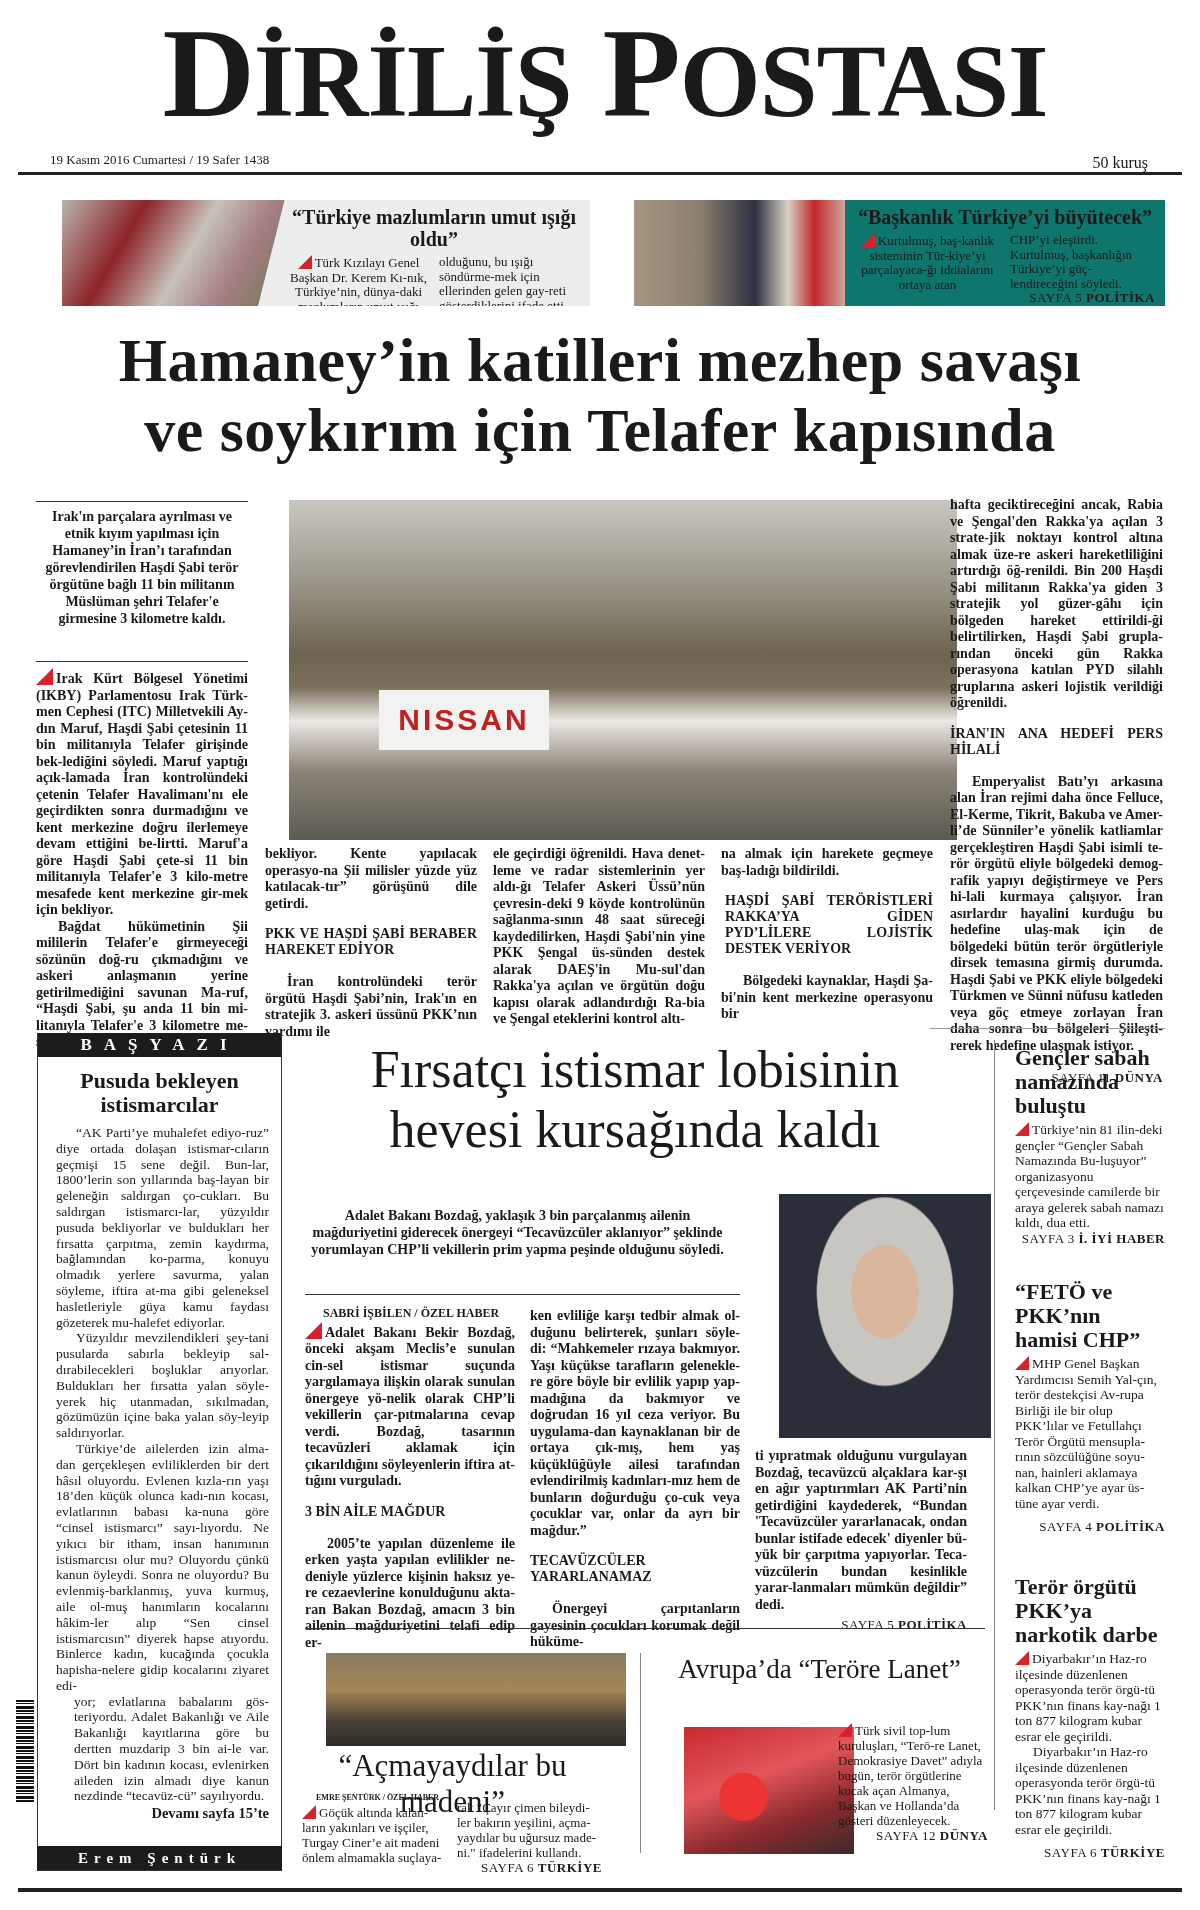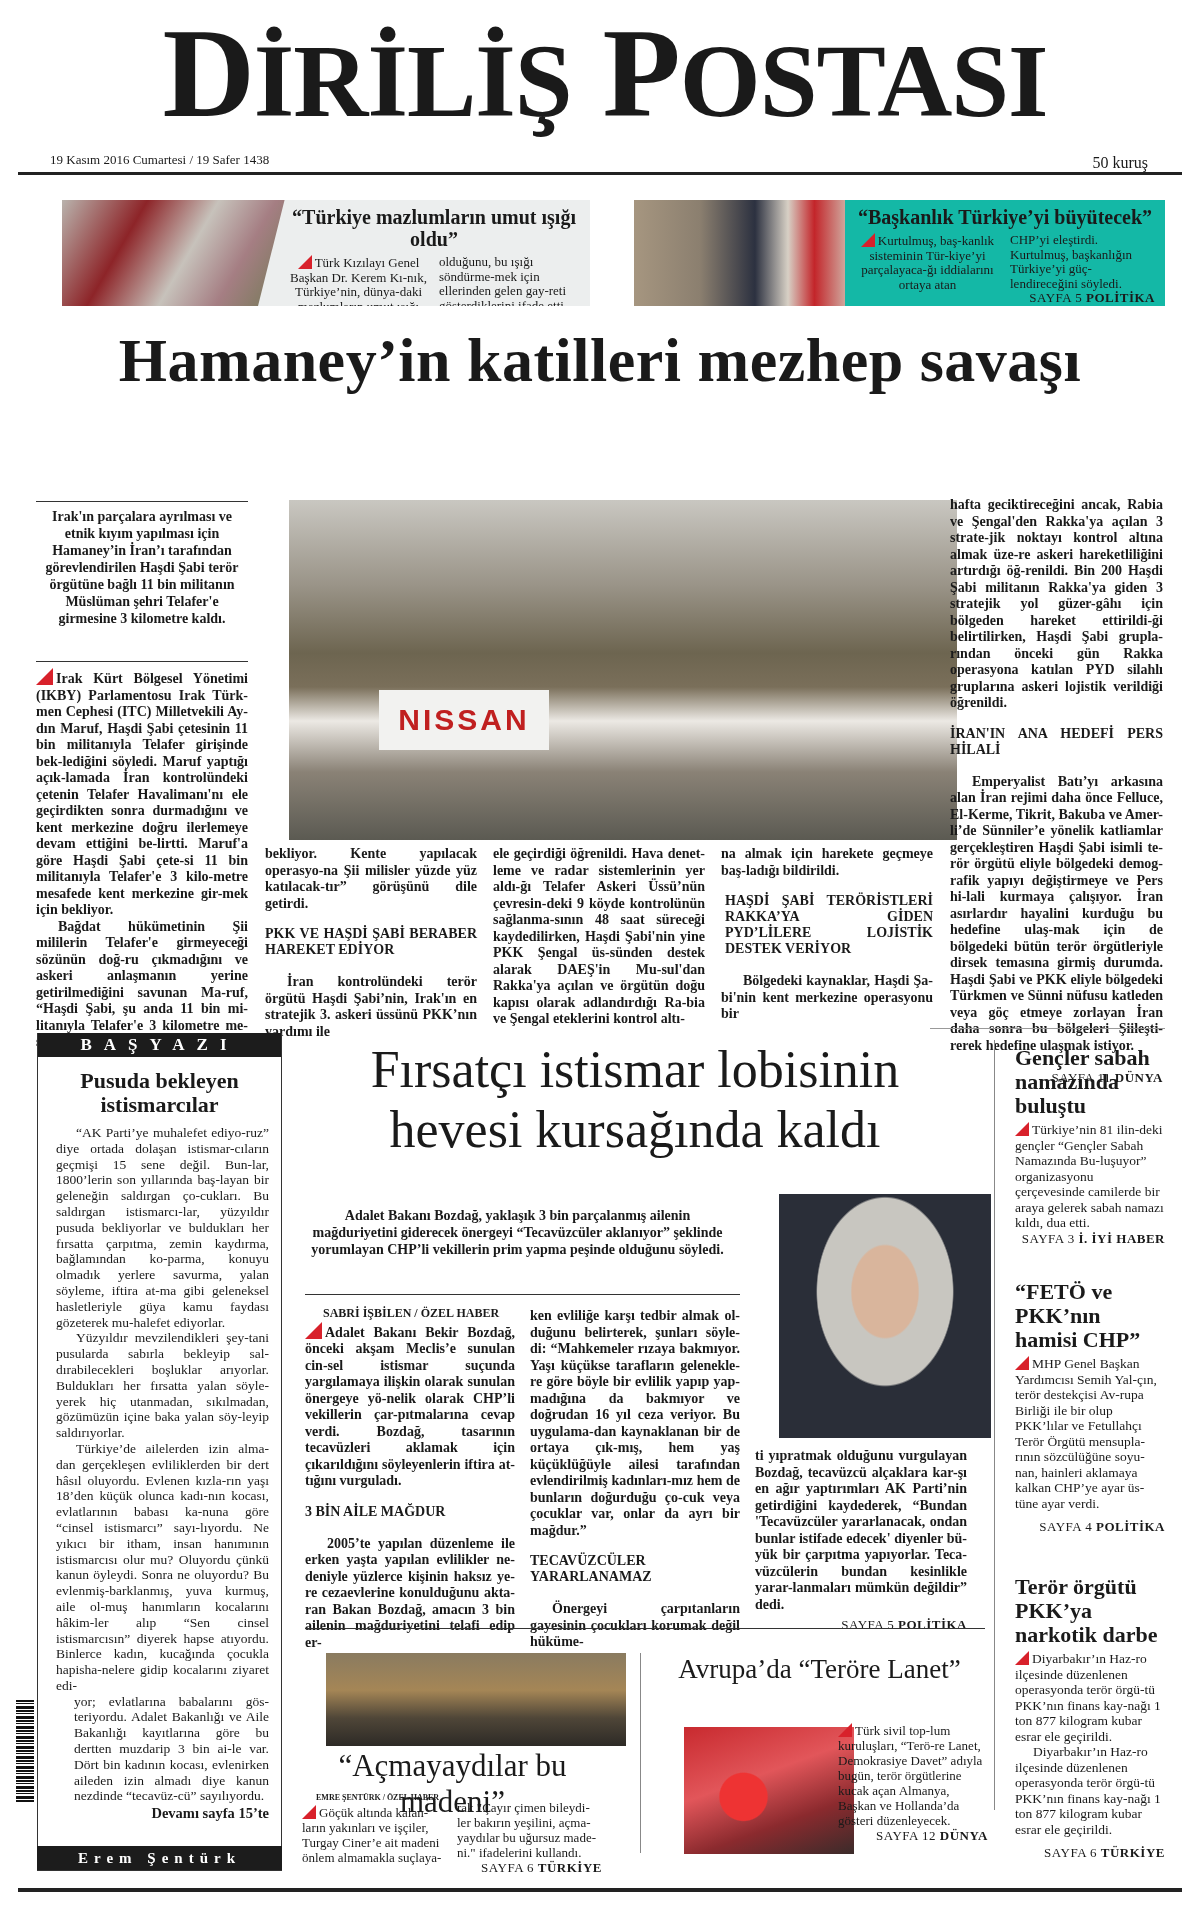--- a/index.html
+++ b/index.html
@@ -7,21 +7,21 @@
   .abs { position: absolute; }
   .masthead { left: 40px; top: 0; width: 1120px; height: 150px; }
   .masthead-title { position: absolute; left: 10px; top: 8px; width: 1110px; font-size: 128px; font-weight: bold; letter-spacing: -1px; line-height: 130px; white-space: nowrap; text-align: center; transform: scaleX(1.0); }
   .masthead-title .sc { font-size: 104px; }
   .date { left: 50px; top: 152px; font-size: 13px; }
   .price { right: 52px; top: 154px; font-size: 16px; }
   .rule-thick { height: 4px; background: #222; }
   .rule-thin { height: 1px; background: #333; }
   .photo { background: #888; overflow: hidden; margin-left: 24px; }
   .teaser-box { background: #eceeee; padding: 6px 10px; }
-  .teaser-box.yellow { background: #14b8a6; }
+  .teaser-box.yellow { background: #0f766e; }
   .teaser-title { font-weight: bold; font-size: 20px; text-align: center; line-height: 22px; }
   .teaser-cols { display: flex; gap: 10px; margin-top: 5px; font-size: 13px; line-height: 14.5px; justify-content: space-between; }
   .teaser-cols > div { flex: 1; }
   .col-center { text-align: center; }
   .kicker { display: inline-block; width: 0; height: 0; border-left: 17px solid transparent; border-bottom: 17px solid #d8212b; margin-right: 3px; vertical-align: -2px; }
   .kicker.sm { border-left-width: 14px; border-bottom-width: 14px; }
   .sayfa { text-align: right; font-size: 13px; letter-spacing: .5px; }
   .sayfa b { font-weight: bold; }
   .headline-main { left: 20px; top: 325px; width: 1160px; text-align: center; font-size: 62px; font-weight: bold; line-height: 70px; letter-spacing: .5px; }
   .body-text { font-size: 14px; line-height: 16.5px; text-align: justify; }
@@ -66,20 +66,21 @@
   <div class="teaser-cols">
     <div class="col-center"><span class="kicker sm"></span><span>Kurtulmuş, baş-kanlık sisteminin Tür-kiye’yi parçalayaca-ğı iddialarını ortaya atan</span></div>
     <div><span>CHP’yi eleştirdi. Kurtulmuş, başkanlığın Türkiye’yi güç-lendireceğini söyledi.</span>
       <div class="sayfa"><span>SAYFA 5</span> <b>POLİTİKA</b></div>
     </div>
   </div>
 </div>
 
 <div class="abs headline-main">
   <div>Hamaney’in katilleri mezhep savaşı</div>
+  <div>ve soykırım için Telafer kapısında</div>
 </div>
 
 <div class="abs rule-thin" style="left:36px;top:501px;width:212px;"></div>
 <div class="abs spot" style="left:36px;top:508px;width:212px;">Irak'ın parçalara ayrılması ve etnik kıyım yapılması için Hamaney’in İran’ı tarafından görevlendirilen Haşdi Şabi terör örgütüne bağlı 11 bin militanın Müslüman şehri Telafer'e girmesine 3 kilometre kaldı.</div>
 <div class="abs rule-thin" style="left:36px;top:661px;width:212px;"></div>
 <div class="abs body-text" style="left:36px;top:668px;width:212px;">
   <p><span class="kicker"></span><span>Irak Kürt Bölgesel Yönetimi (IKBY) Parlamentosu Irak Türk-men Cephesi (ITC) Milletvekili Ay-dın Maruf, Haşdi Şabi çetesinin 11 bin militanıyla Telafer girişinde bek-lediğini söyledi. Maruf yaptığı açık-lamada İran kontrolündeki çetenin Telafer Havalimanı'nı ele geçirdikten sonra durmadığını ve kent merkezine doğru ilerlemeye devam ettiğini be-lirtti. Maruf'a göre Haşdi Şabi çete-si 11 bin militanıyla Telafer'e 3 kilo-metre mesafede kent merkezine gir-mek için bekliyor.</span></p>
   <p class="ind">Bağdat hükümetinin Şii mililerin Telafer'e girmeyeceği sözünün doğ-ru çıkmadığını ve askeri anlaşmanın yerine getirilmediğini savunan Ma-ruf, “Haşdi Şabi, şu anda 11 bin mi-litanıyla Telafer'e 3 kilometre me-safede kent merkezine girmek için</p>
 </div>
 

